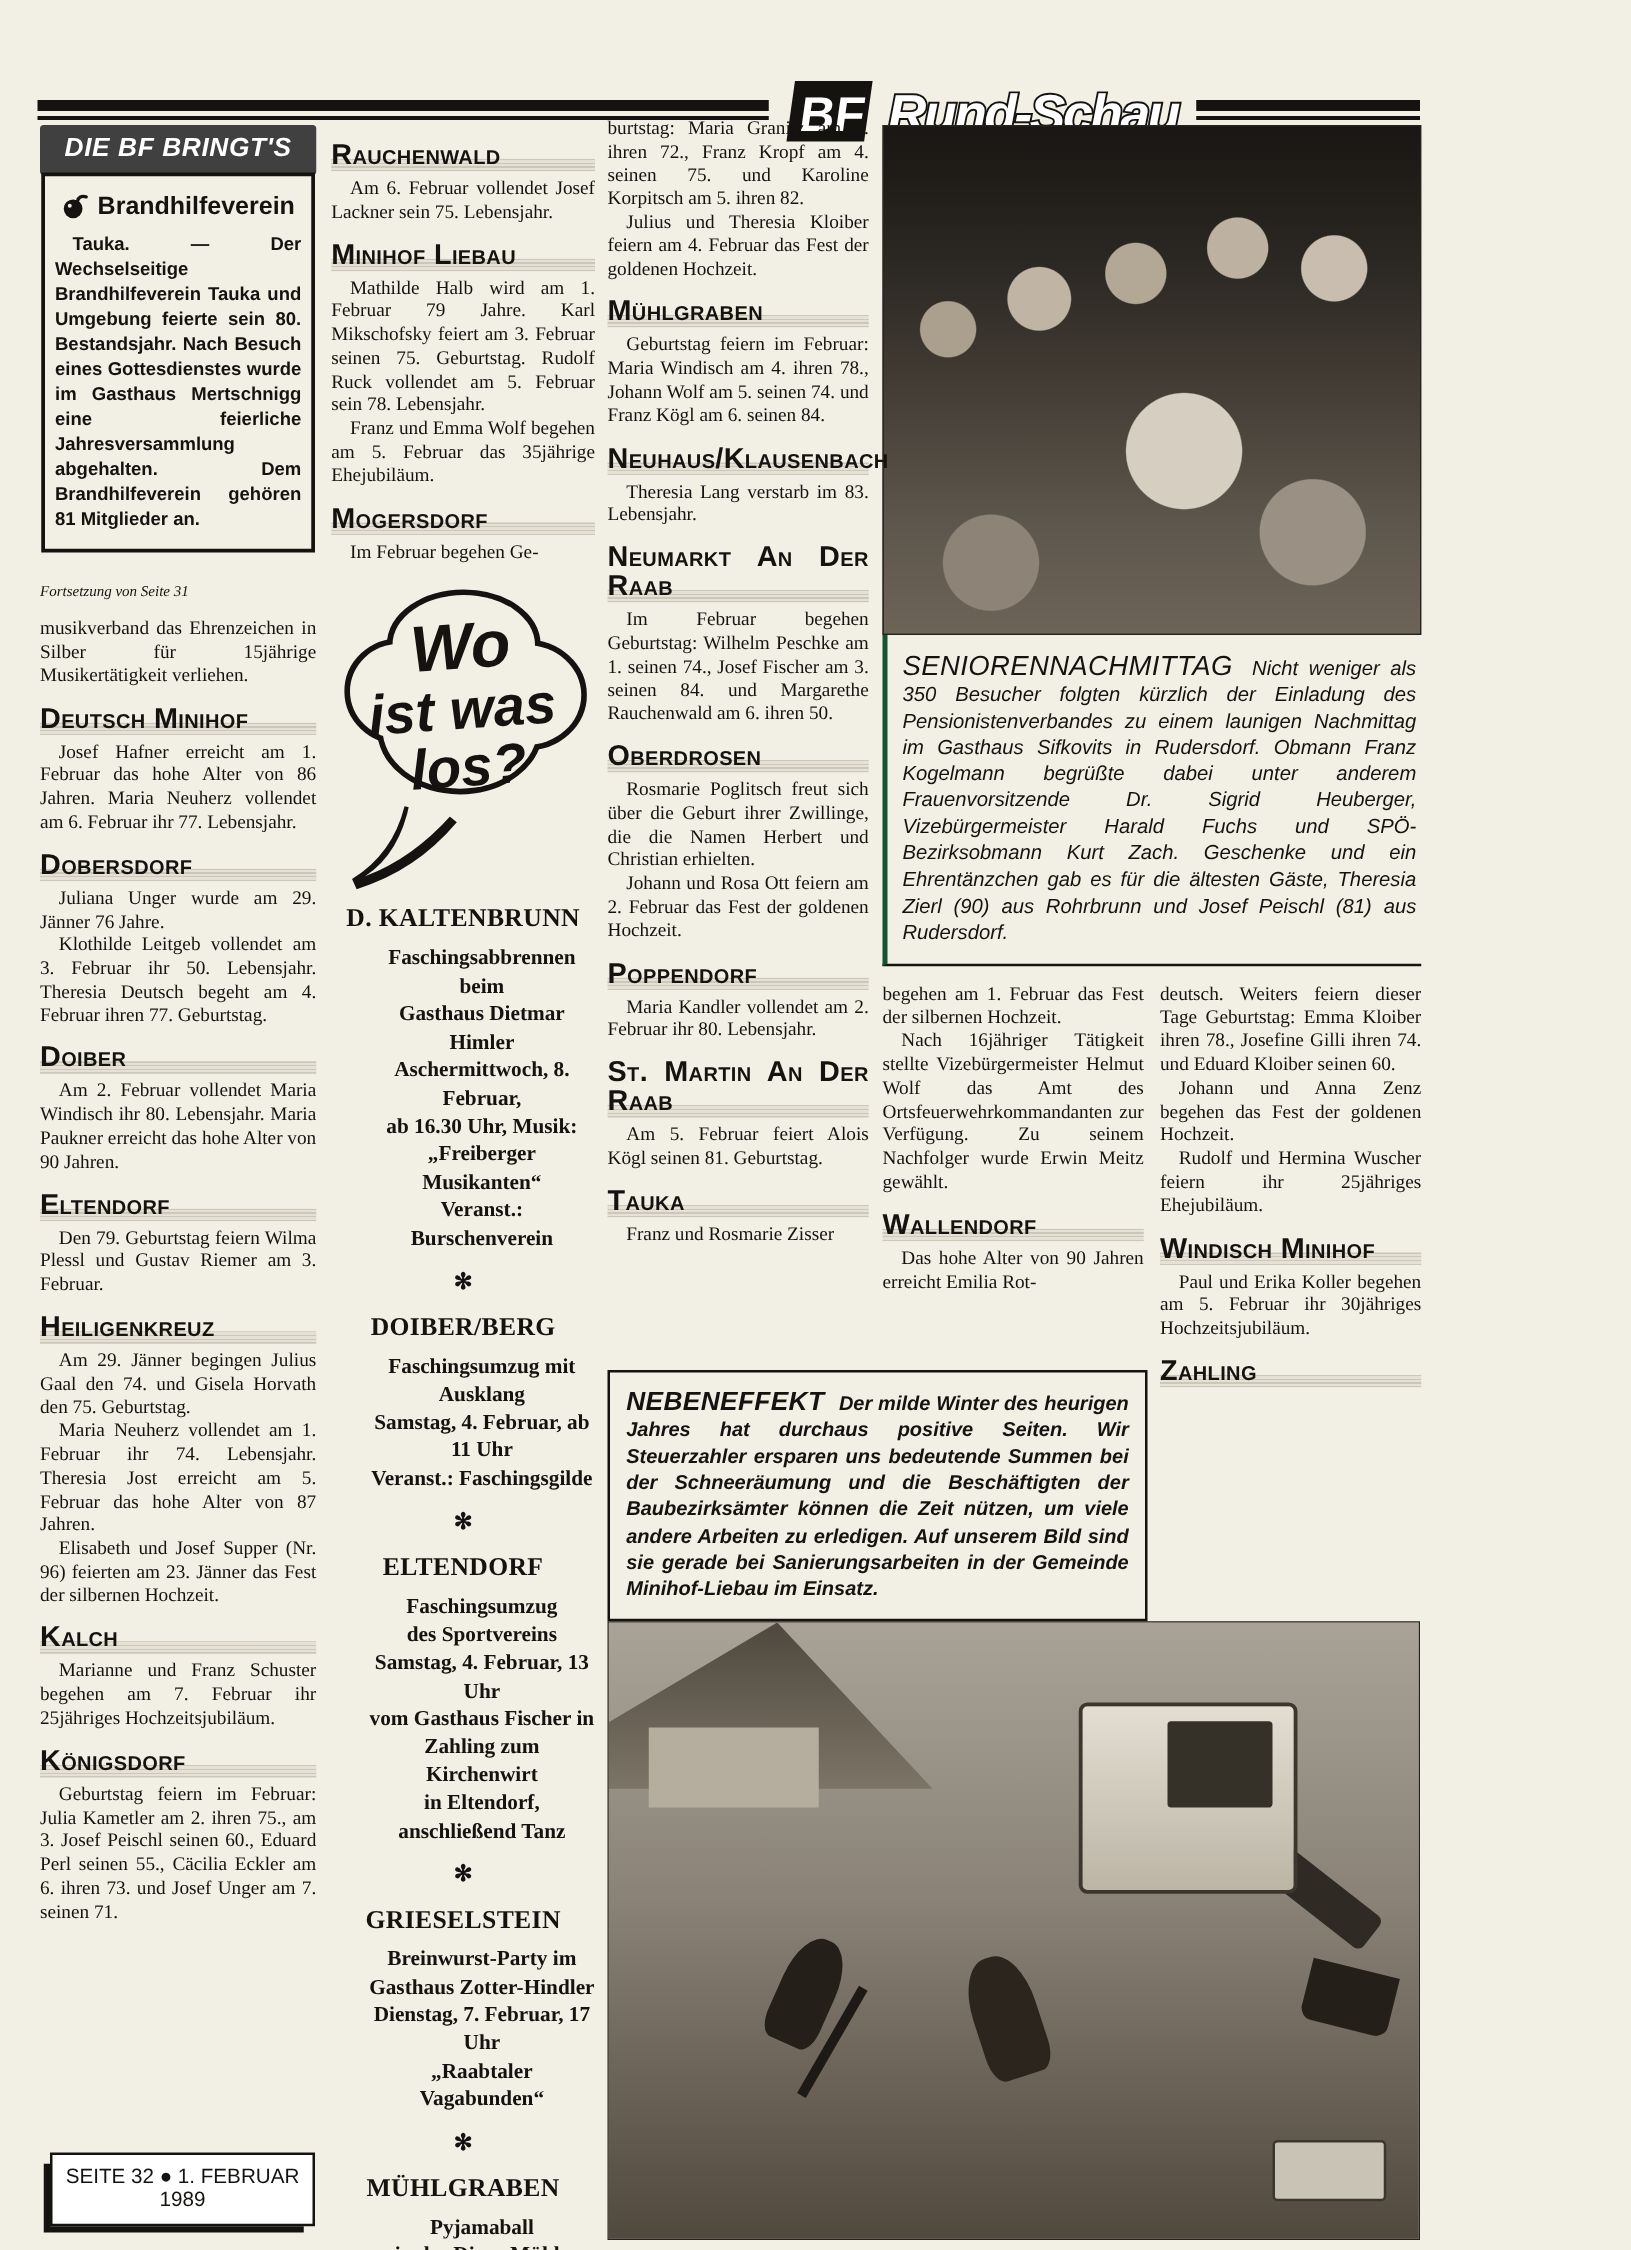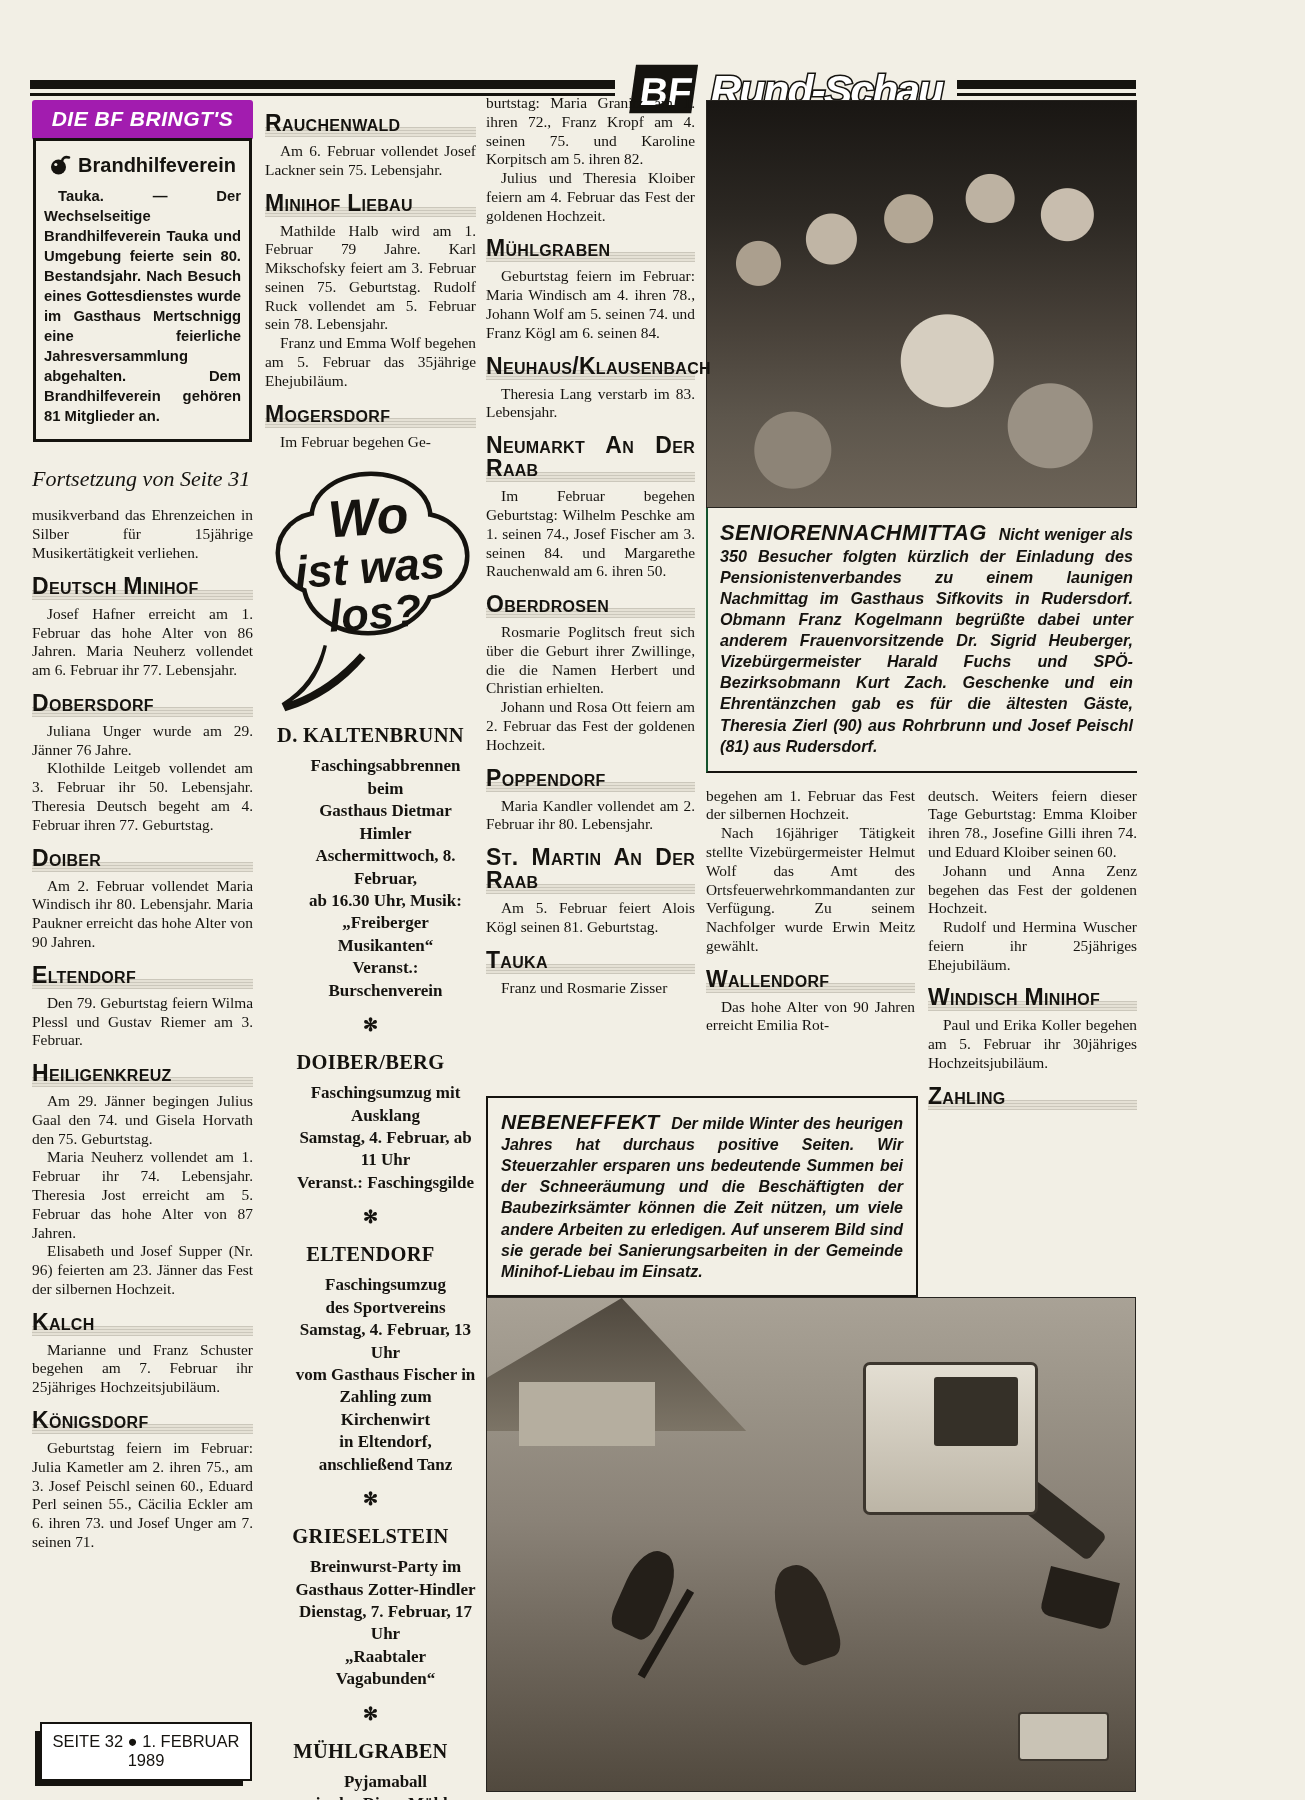--- a/index.html
+++ b/index.html
@@ -18,29 +18,29 @@
   .col2{left:265px;top:100px;width:211px;}
   .col3{left:486px;top:94px;width:209px;}
   .body-p{margin:0;text-indent:15px;}
   .body-p.flush{text-indent:0;}
   .vheading{margin:12px 0 7px;position:relative;font-family:"Liberation Sans",sans-serif;
             font-weight:bold;font-variant:small-caps;font-size:23px;line-height:1;letter-spacing:.3px;}
   .vheading .band{position:absolute;left:0;right:0;bottom:-2px;height:10px;
             background:repeating-linear-gradient(180deg,#cbc7bb 0 1px,#e5e1d5 1px 3px);}
   .vheading .htext{position:relative;z-index:1;padding-right:5px;}
   
-  .bringts-head{background:#a21caf;color:#fff;font-family:"Liberation Sans",sans-serif;
+  .bringts-head{background:#404040;color:#fff;font-family:"Liberation Sans",sans-serif;
             font-style:italic;font-weight:bold;font-size:21px;text-align:center;
             padding:6px 0 8px;border-radius:3px;letter-spacing:.5px;}
   .bringts-frame{border:3px solid #15130f;margin:-2px 1px 0;padding:10px 8px 12px;}
   .bringts-title-row{display:flex;align-items:center;justify-content:center;gap:7px;
             font-family:"Liberation Sans",sans-serif;font-weight:bold;font-size:20px;margin:2px 0 10px;}
   .bringts-body{font-family:"Liberation Sans",sans-serif;font-weight:bold;font-size:14.8px;
             line-height:1.35;text-align:justify;margin:0;text-indent:14px;}
-  .cont-note{font-style:italic;font-size:22px;margin:24px 0 14px;text-align:left;}
+  .cont-note{font-style:italic;font-size:12px;margin:24px 0 14px;text-align:left;}
   .intro{margin:0;}
   
   .bubble-wrap{margin:10px 0 0;display:flex;justify-content:center;}
   .events{font-family:Liberation Serif, serif;font-weight:bold;text-align:center;margin-top:10px;}
   .event-title{font-size:20.5px;letter-spacing:.3px;margin:8px 0 7px;}
   .event-line{font-size:17px;line-height:1.32;margin-left:30px;}
   .event-sep{font-size:18px;margin:13px 0;}
   
   .right-block{position:absolute;left:706px;top:100px;width:431px;}
   .photo-top{width:431px;height:408px;border:1px solid #26231f;box-sizing:border-box;
@@ -48,23 +48,23 @@
      background-image:
        radial-gradient(circle at 84% 28%,#c8bdae 0 26px,rgba(0,0,0,0) 27px),
        radial-gradient(circle at 66% 24%,#bdb2a2 0 24px,rgba(0,0,0,0) 25px),
        radial-gradient(circle at 47% 29%,#b3a795 0 24px,rgba(0,0,0,0) 25px),
        radial-gradient(circle at 29% 34%,#c0b5a5 0 25px,rgba(0,0,0,0) 26px),
        radial-gradient(circle at 12% 40%,#ab9f8e 0 22px,rgba(0,0,0,0) 23px),
        radial-gradient(circle at 56% 64%,#d6cec0 0 46px,rgba(0,0,0,0) 47px),
        radial-gradient(circle at 80% 80%,#9a9184 0 42px,rgba(0,0,0,0) 43px),
        radial-gradient(circle at 20% 86%,#8d8477 0 38px,rgba(0,0,0,0) 39px),
        linear-gradient(180deg,#191613 0%,#2c2823 28%,#474038 55%,#5d564c 78%,#6d6458 100%);}
-  .caption-box{border-left:2px solid #14532d;border-bottom:2px solid #15130f;
+  .caption-box{border-left:4px solid #14532d;border-bottom:2px solid #15130f;
      padding:12px 4px 14px 12px;font-family:"Liberation Sans",sans-serif;
-     font-weight:bold;font-style:italic;text-align:justify;hyphens:auto;}
+     font-weight:normal;font-style:italic;text-align:justify;hyphens:auto;}
   .cap-lead{font-size:22px;letter-spacing:.3px;margin-right:7px;}
   .cap-text{font-size:16.2px;line-height:1.3;}
   .two-cols{display:flex;gap:13px;margin-top:14px;}
   .subcol{width:209px;font-size:15.4px;line-height:1.22;text-align:justify;hyphens:auto;}
   
   .nebeneffekt{position:absolute;left:486px;top:1096px;width:432px;box-sizing:border-box;
      border:2.5px solid #15130f;padding:12px 13px 13px;background:#f2efe5;
      font-family:"Liberation Sans",sans-serif;font-weight:bold;font-style:italic;
      text-align:justify;hyphens:auto;}
   .nebeneffekt .cap-lead{font-size:21px;}

